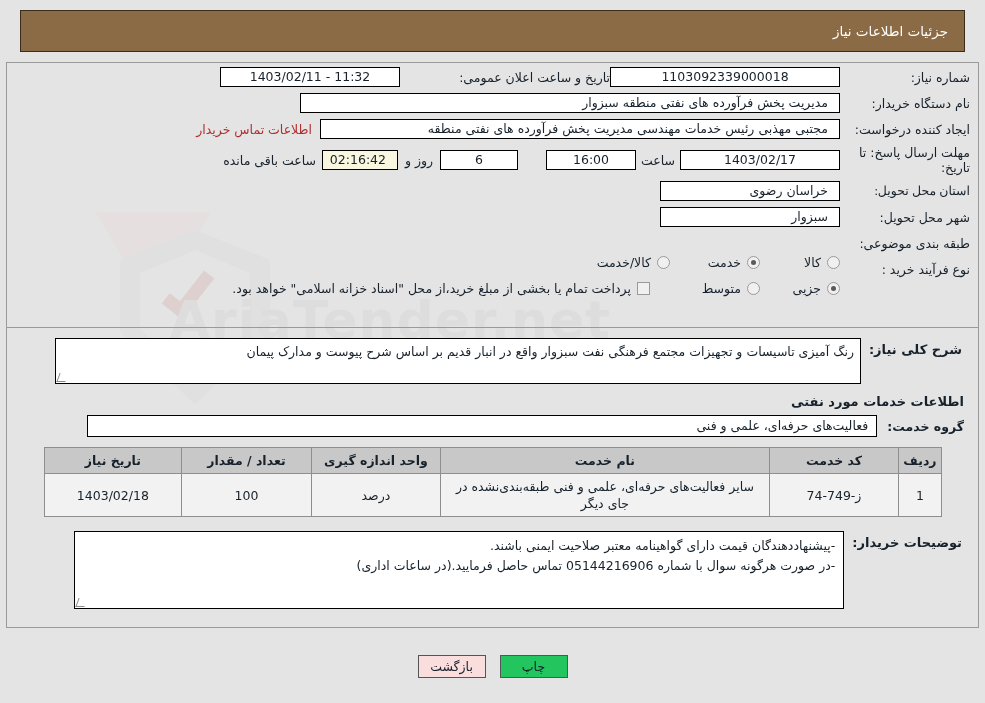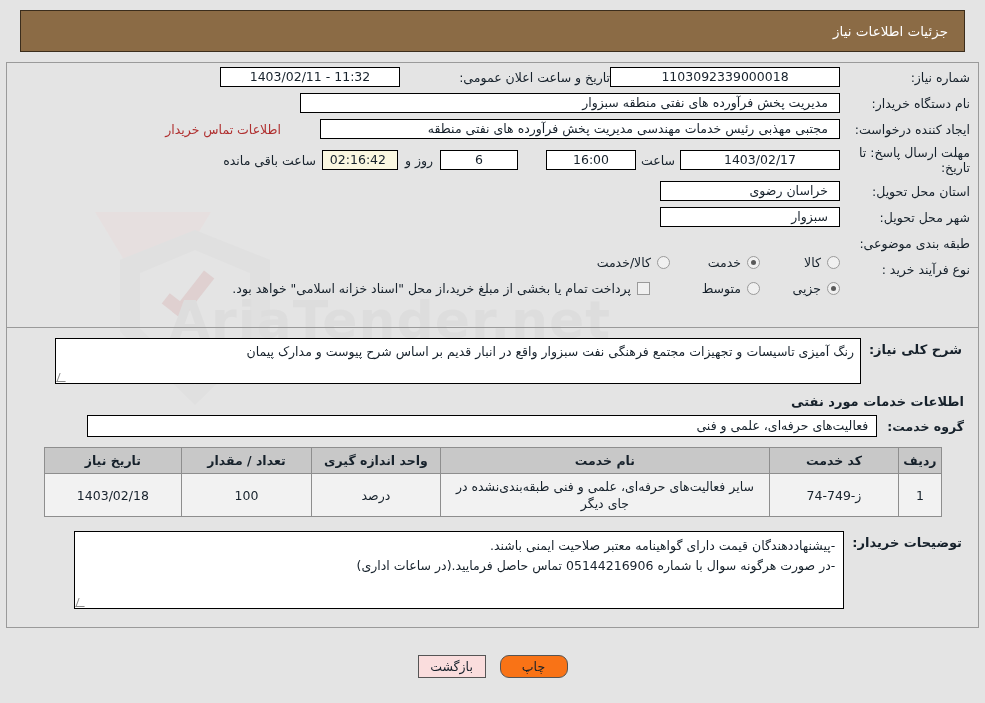--- a/index.html
+++ b/index.html
@@ -144,21 +144,21 @@
   .btnbar {
     position: absolute; left: 0; top: 655px; width: 985px;
     display: flex; justify-content: center; gap: 14px; z-index: 3;
   }
   .btn {
     border: 1px solid #555555; height: 23px; min-width: 68px;
     font-size: 12.5px; color: #16212b; cursor: pointer;
     display: flex; align-items: center; justify-content: center;
     font-family: "DejaVu Sans", "Liberation Sans", sans-serif;
   }
-  .btn-print { background: #f97316; border-radius: 9px; }
+  .btn-print { background: #22c55e; }
   .btn-back  { background: #fadddd; }
 </style>
 </head>
 <body>
 
 <div class="page">
 
   <div class="watermark">
     <div class="wm-v"></div>
     <div class="wm-shield"></div>
@@ -182,37 +182,37 @@
         <div class="fld" style="width:180px;">11:32 - 1403/02/11</div>
       </div>
 
       <div class="row" style="padding-right:8px;">
         <div class="lbl" style="width:130px;">نام دستگاه خریدار:</div>
         <div class="fld right" style="width:540px;">مدیریت پخش فرآورده های نفتی منطقه سبزوار</div>
       </div>
 
       <div class="row" style="padding-right:8px;">
         <div class="lbl" style="width:130px;">ایجاد کننده درخواست:</div>
-        <div class="fld right" style="width:520px;margin-left:31px;">مجتبی مهذبی رئیس خدمات مهندسی مدیریت پخش فرآورده های نفتی منطقه</div>
+        <div class="fld right" style="width:520px;">مجتبی مهذبی رئیس خدمات مهندسی مدیریت پخش فرآورده های نفتی منطقه</div>
         <div class="link">اطلاعات تماس خریدار</div>
       </div>
 
       <div class="row" style="padding-right:8px; height:34px;">
         <div class="lbl" style="width:130px; line-height:15px; white-space:normal;">مهلت ارسال پاسخ: تا تاریخ:</div>
         <div class="fld" style="width:160px;">1403/02/17</div>
         <div class="lbl" style="width:44px; text-align:center; padding:0 4px;">ساعت</div>
         <div class="fld" style="width:90px;">16:00</div>
         <div class="fld" style="width:78px; margin-right:28px;">6</div>
         <div class="lbl" style="width:42px; text-align:center; padding:0 4px;">روز و</div>
         <div class="fld cream" style="width:76px;">02:16:42</div>
         <div class="note" style="padding-right:6px;">ساعت باقی مانده</div>
       </div>
 
       <div class="row" style="padding-right:8px;">
-        <div class="lbl" style="width:130px;">استان محل تحویل:</div>
+        <div class="lbl" style="width:130px;font-family:Liberation Serif, serif;">استان محل تحویل:</div>
         <div class="fld right" style="width:180px;">خراسان رضوی</div>
       </div>
 
       <div class="row" style="padding-right:8px;">
         <div class="lbl" style="width:130px;">شهر محل تحویل:</div>
         <div class="fld right" style="width:180px;">سبزوار</div>
       </div>
 
       <div class="row" style="padding-right:8px; gap:0;">
         <div class="lbl" style="width:130px;">طبقه بندی موضوعی:</div>

